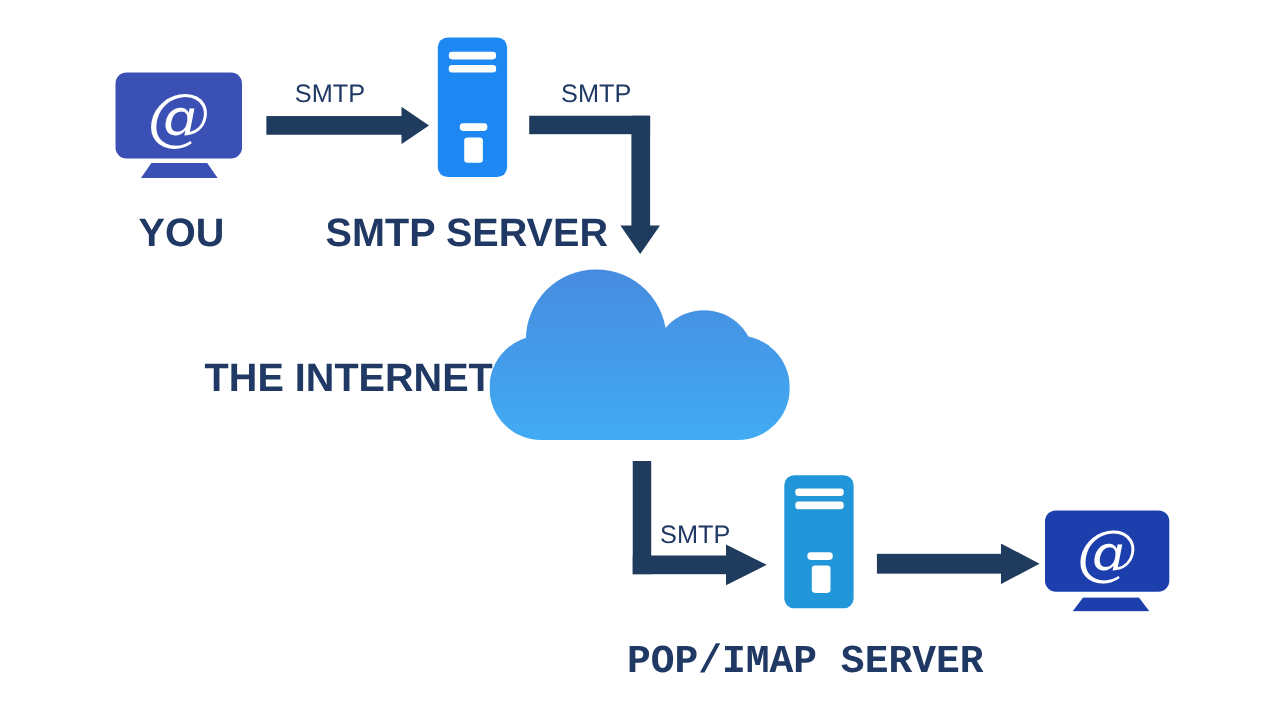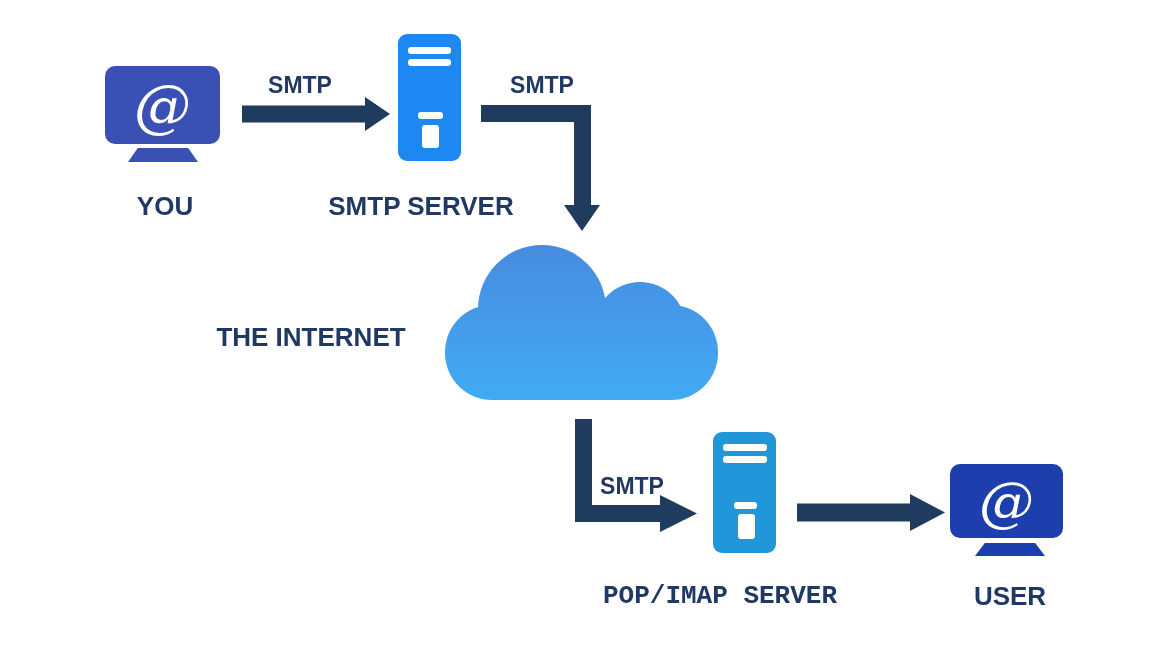--- a/index.html
+++ b/index.html
@@ -2,25 +2,25 @@
 <html><head>
 <meta charset="utf-8">
 <style>
   html,body{margin:0;padding:0;background:#ffffff;}
   .canvas{
     position:relative;width:1170px;height:658px;background:#ffffff;
     font-family:"Liberation Sans",sans-serif;overflow:hidden;
   }
   
   .node-label{
-    position:absolute;font-weight:700;font-size:26px;letter-spacing:0px;
+    position:absolute;font-weight:700;font-size:36px;letter-spacing:0px;
     color:#1f3864;text-align:center;white-space:nowrap;
   }
   .arrow-label{
-    position:absolute;font-weight:700;font-size:23px;
+    position:absolute;font-weight:400;font-size:23px;
     color:#1f3864;text-align:center;white-space:nowrap;
   }
   
   .monitor-screen{
     position:absolute;border-radius:10px;display:flex;
     align-items:center;justify-content:center;
   }
   .monitor-screen.you{left:105px;top:66px;width:115px;height:78px;background:#3a50b4;}
   .monitor-screen.user{left:950px;top:464px;width:113px;height:74px;background:#1d3fad;}
   .at-glyph{
@@ -120,15 +120,14 @@
     <g fill="#1f3b5e">
       <rect x="0" y="9.5" width="115" height="18"></rect>
       <polygon points="113,0 148,18.5 113,37"></polygon>
     </g>
   </svg>
 
   <div class="monitor-screen user">
     <span class="at-glyph">@</span>
   </div>
   <div class="monitor-stand user"></div>
-  <div class="node-label" style="left:935px;top:581px;width:150px;">USER</div>
 
 </div>
 
 </body></html>

